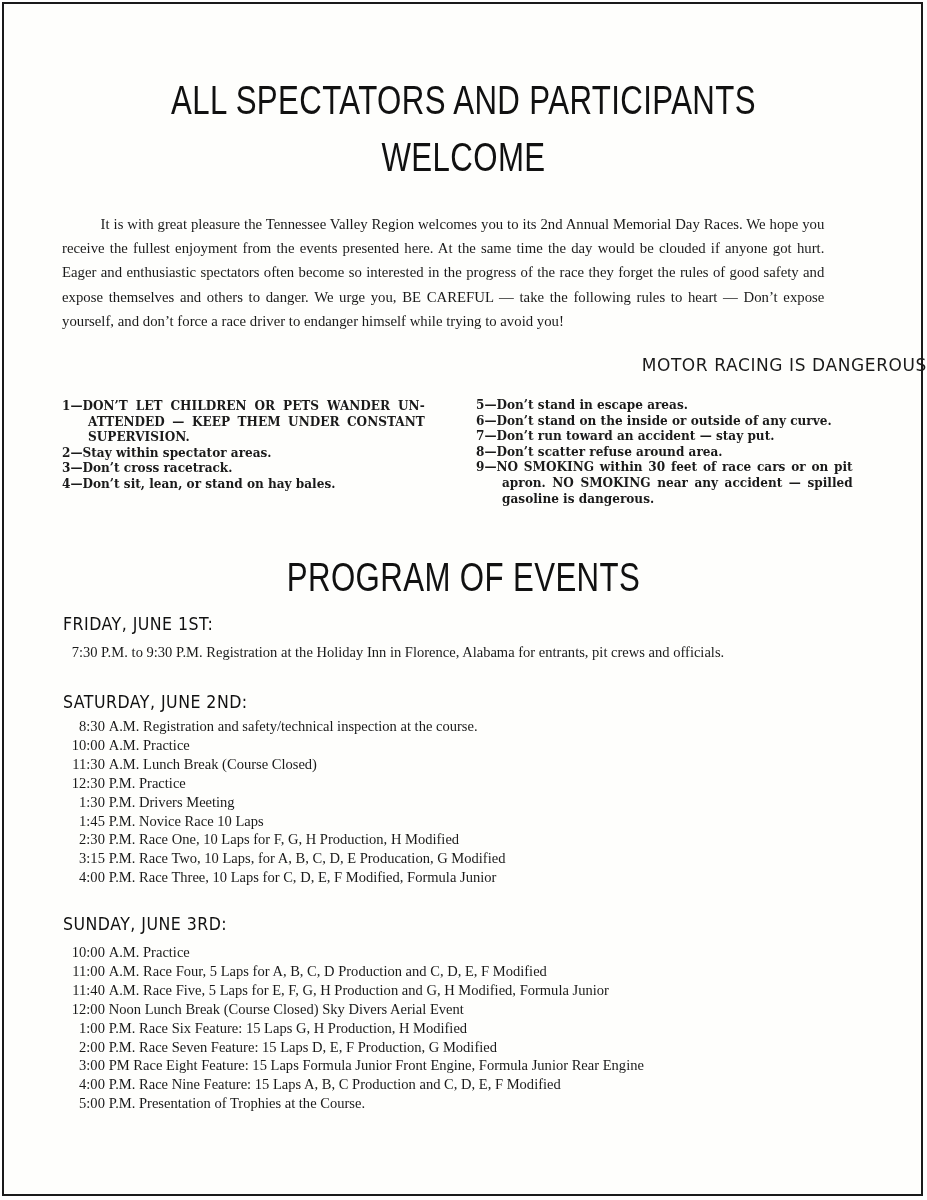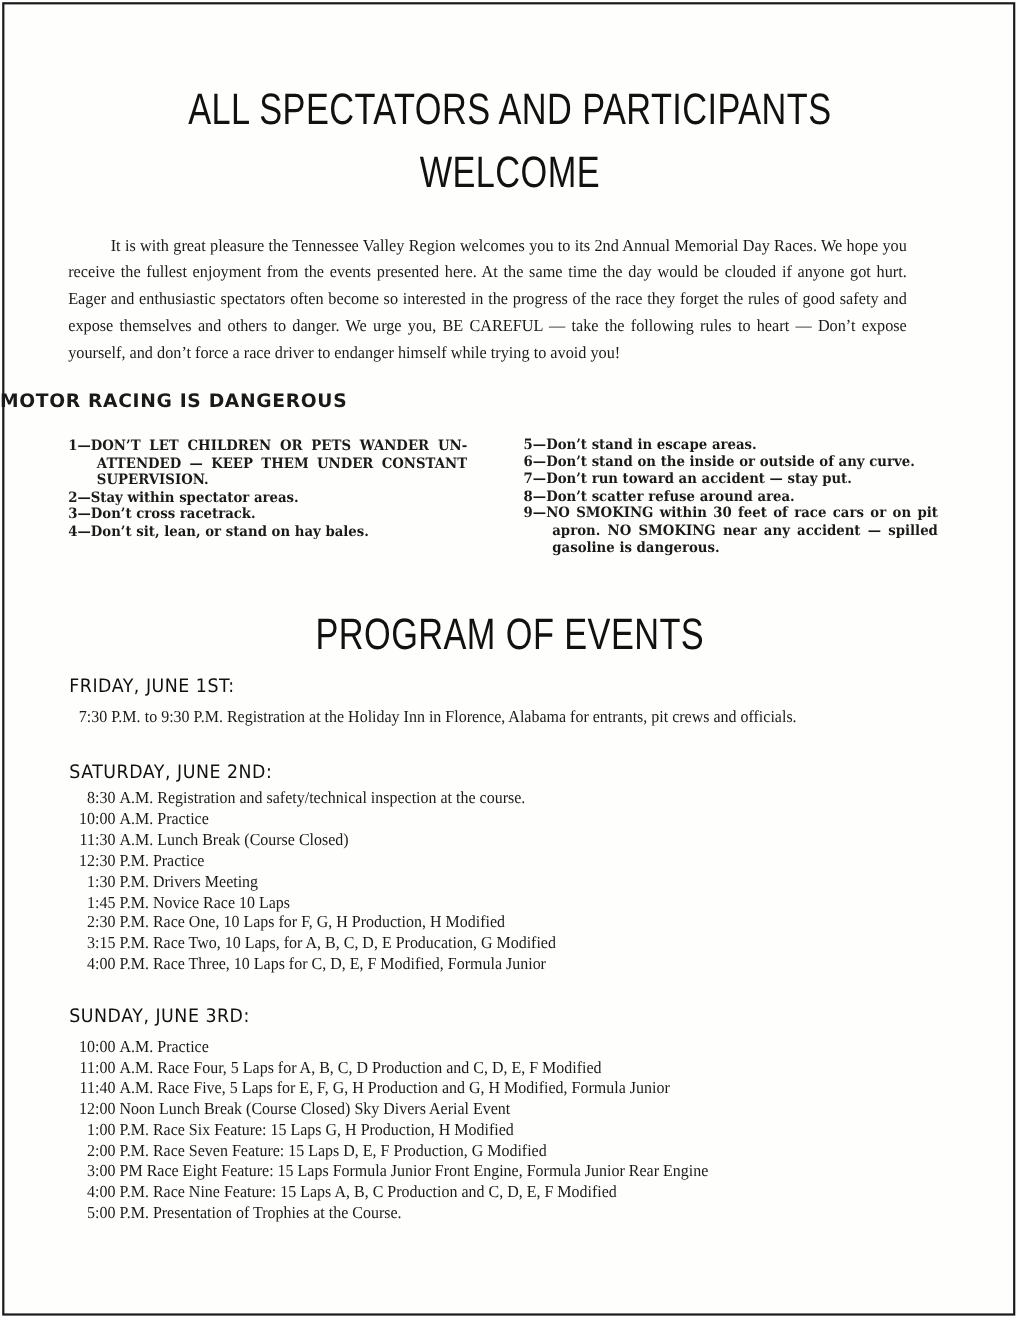--- a/index.html
+++ b/index.html
@@ -19,22 +19,22 @@
     }
     .title1 { top: 78px; font-size: 40px; }
     .title2 { top: 135px; font-size: 40px; }
     .title3 { top: 555px; font-size: 40px; }
     .intro {
       position: absolute; left: 62px; top: 212px; width: 790px;
       font-size: 15.3px; line-height: 24.2px; text-align: justify; text-indent: 40px;
       transform: scaleX(0.965); transform-origin: left;
     }
     .danger-heading {
-      position: absolute; left: 0; width: 927px; top: 355px; text-align: left;
-      font-family: "DejaVu Sans", sans-serif; font-weight: bold; font-size: 17px; letter-spacing: 0.6px;
+      position: absolute; left: 0; width: 927px; top: 355px; text-align: right;
+      font-family: "DejaVu Sans", sans-serif; font-weight: normal; font-size: 17px; letter-spacing: 0.6px;
     }
     .rules {
       position: absolute; font-weight: bold; font-size: 13px; line-height: 15.6px;
       font-family: "DejaVu Serif", serif;
     }
     .rules-left { left: 62px; top: 398px; width: 390px; transform: scaleX(0.93); transform-origin: left; }
     .rules-right { left: 476px; top: 397px; width: 405px; transform: scaleX(0.93); transform-origin: left; }
     .rule { padding-left: 28px; text-indent: -28px; text-align: justify; }
     .day {
       position: absolute; left: 63px;

